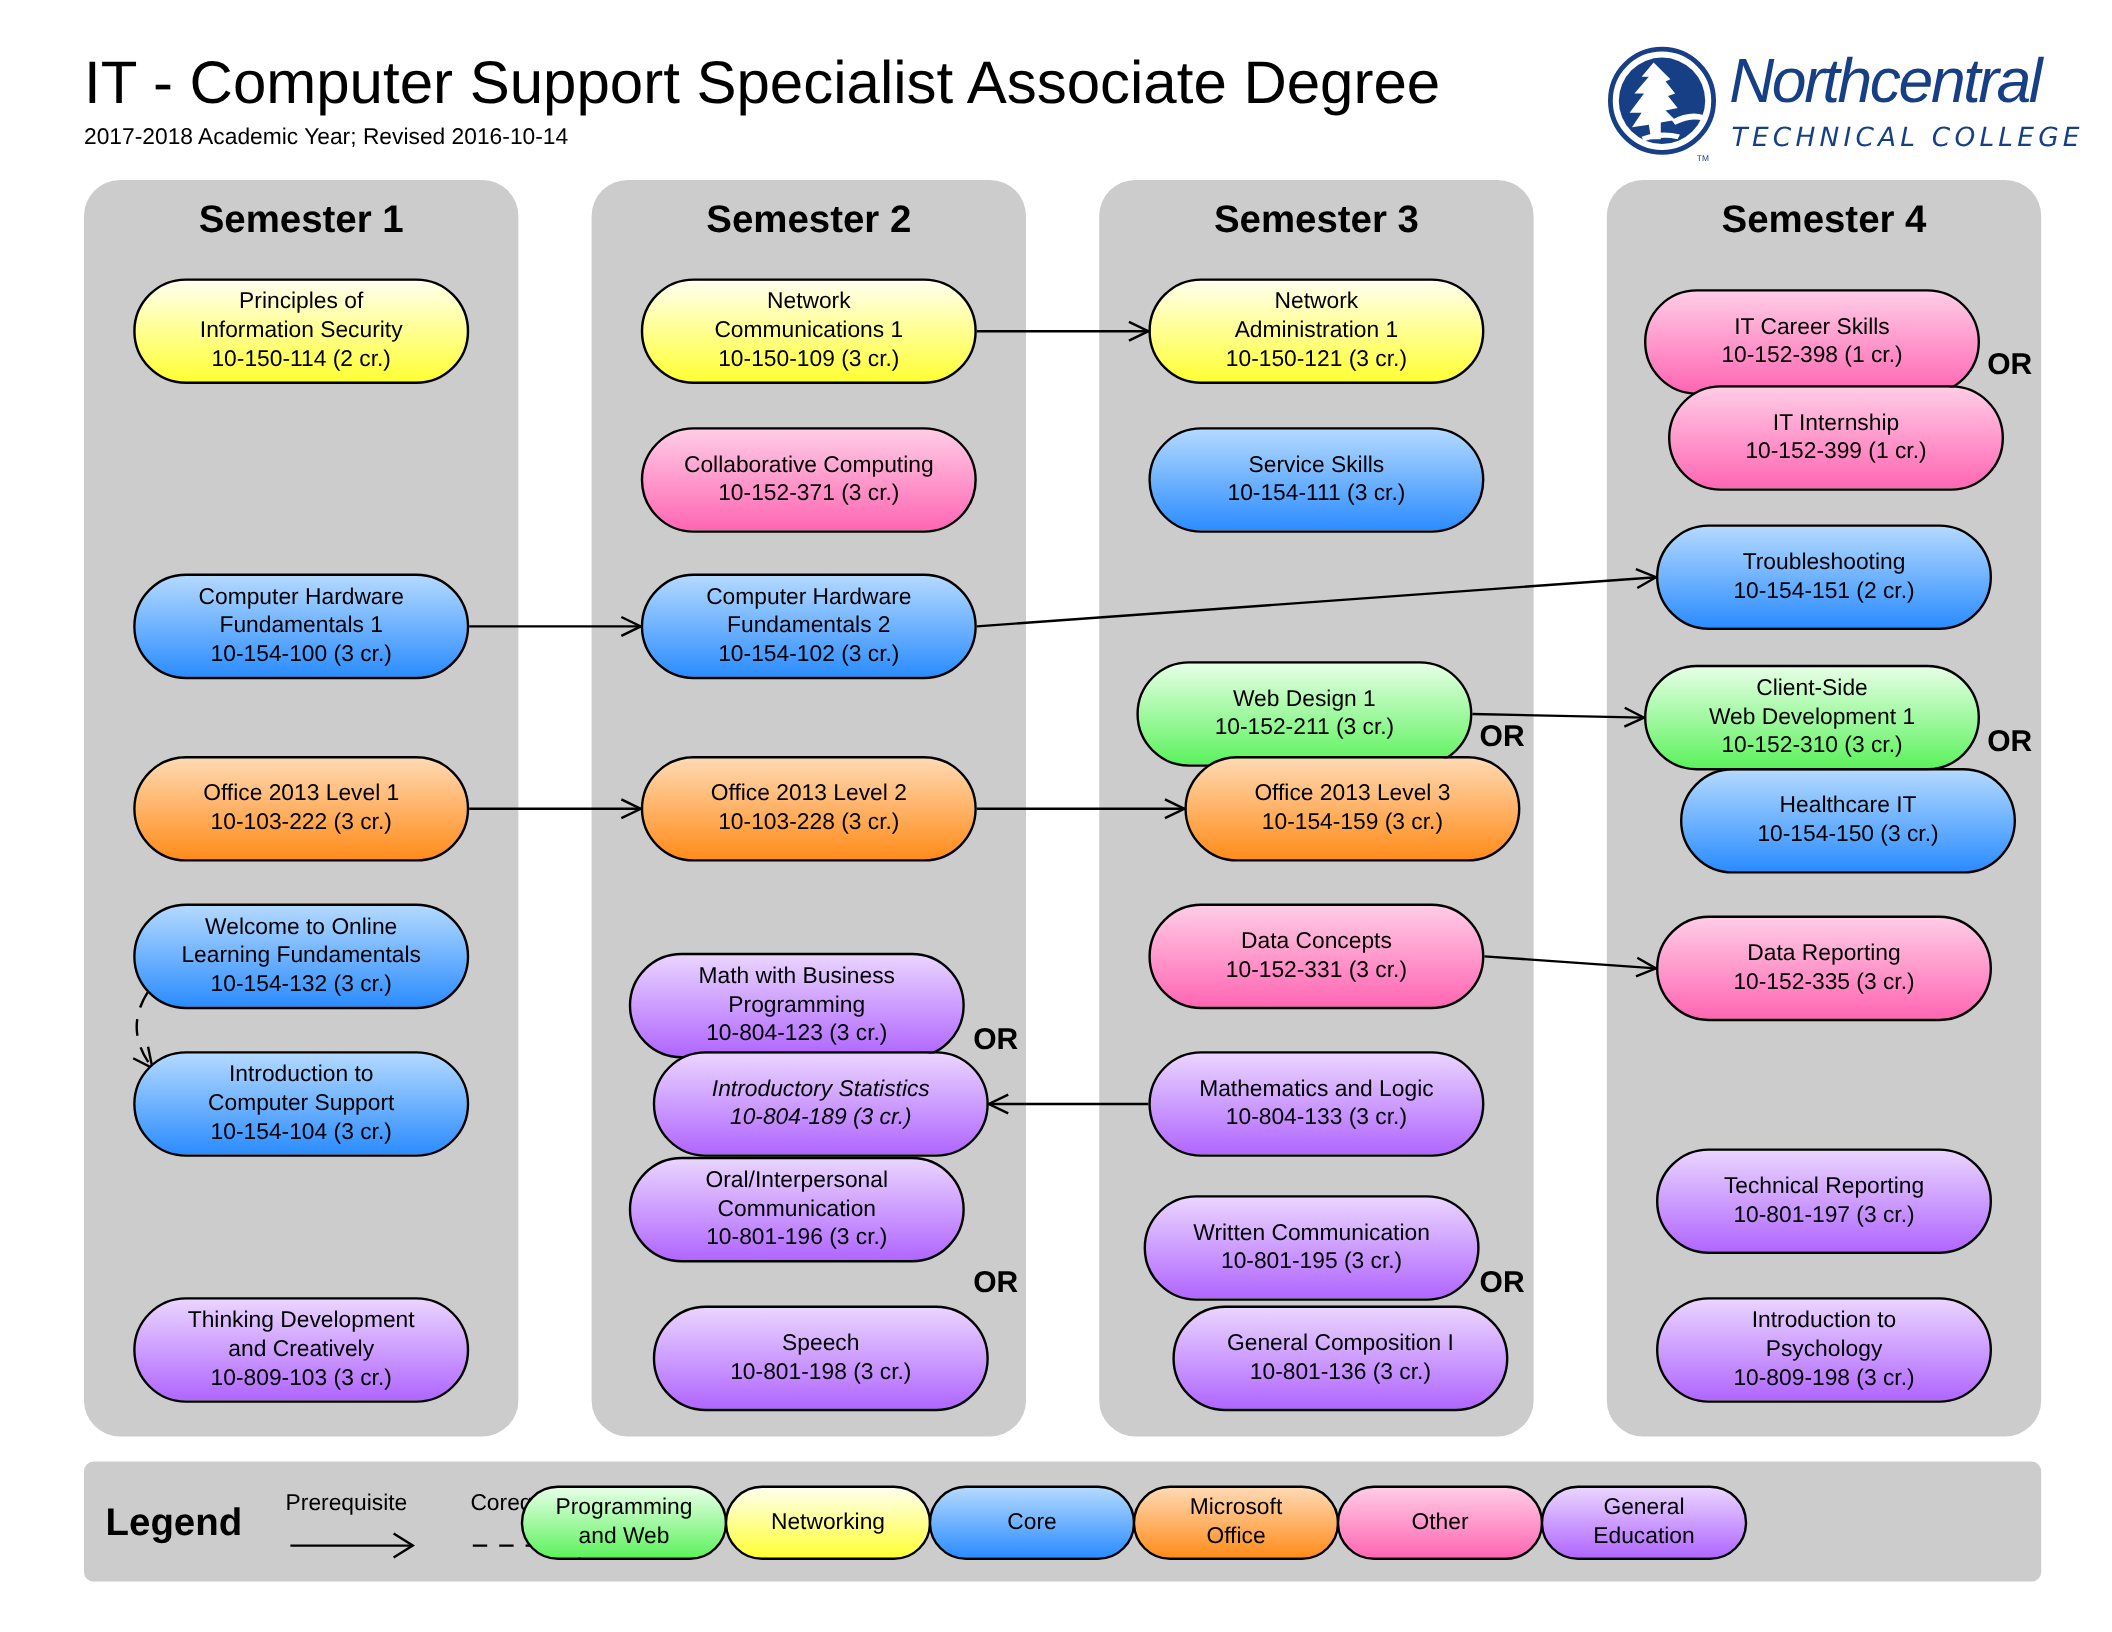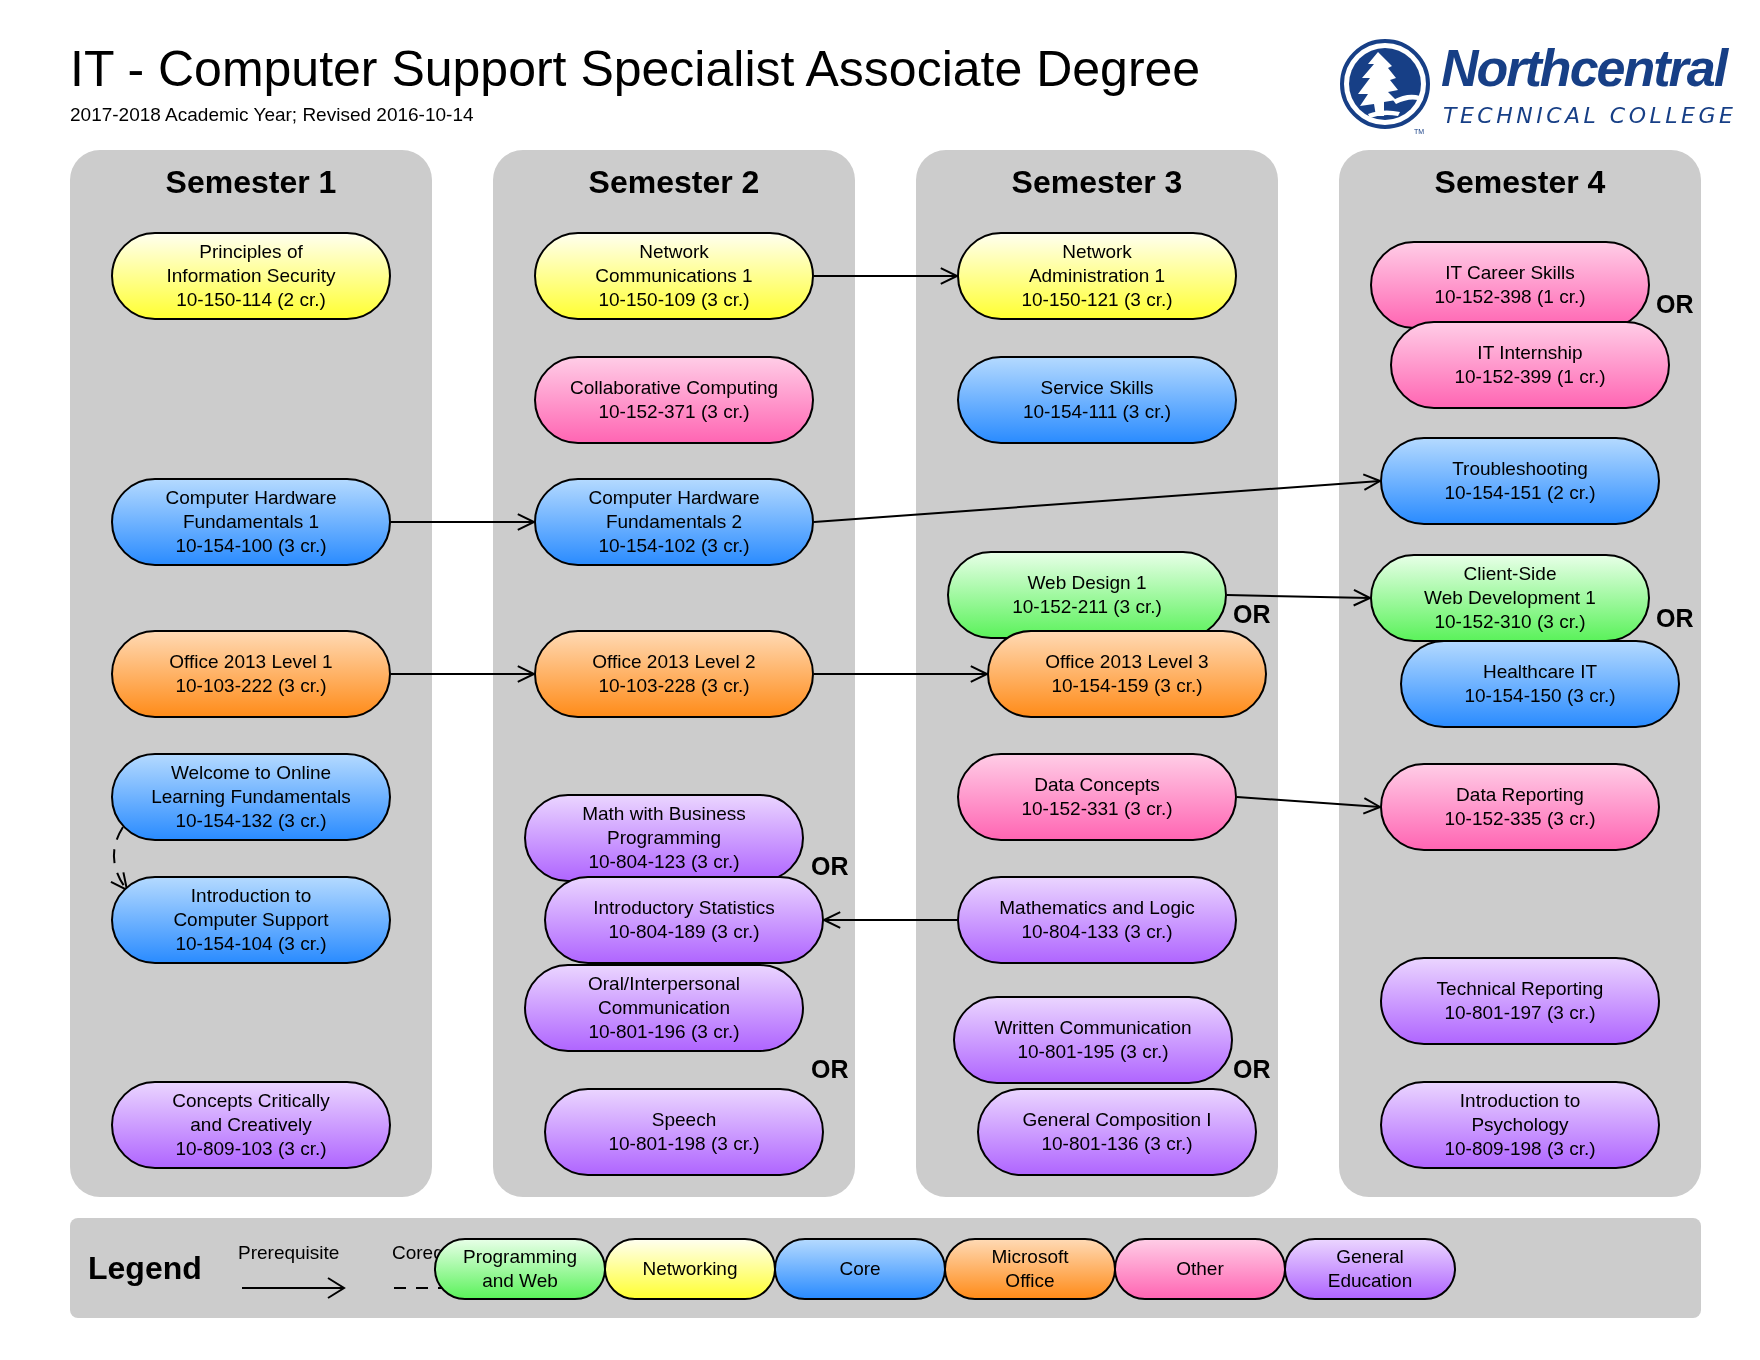--- a/index.html
+++ b/index.html
@@ -1,21 +1,21 @@
 <!DOCTYPE html>
 <html><head>
 <meta charset="utf-8">
 <style>
   html, body { margin: 0; padding: 0; background: #ffffff; }
   body { width: 1760px; height: 1360px; position: relative; overflow: hidden;
          font-family: "Liberation Sans", "DejaVu Sans", sans-serif; color: #000; }
   .title { position: absolute; left: 70px; top: 44px; font-size: 50px; font-weight: normal; margin: 0; white-space: nowrap; line-height: 1; }
   .subtitle { position: absolute; left: 70px; top: 104px; font-size: 19px; white-space: nowrap; }
   .logo { position: absolute; left: 1338px; top: 38px; width: 370px; height: 100px; }
-  .logo-text-main { position: absolute; left: 103px; top: 4px; font-size: 52px; font-weight: bold; font-style: italic; color: #173f86; letter-spacing: -2px; line-height: 1; white-space: nowrap; }
+  .logo-text-main { position: absolute; left: 103px; top: 4px; font-size: 52px; font-weight: normal; font-style: italic; color: #173f86; letter-spacing: -2px; line-height: 1; white-space: nowrap; }
   .logo-text-sub { position: absolute; left: 105px; top: 65px; font-size: 22px; font-style: italic; color: #173f86; letter-spacing: 3.5px; white-space: nowrap; font-family: "DejaVu Sans", sans-serif; }
   .panel { position: absolute; top: 150px; width: 362px; height: 1047px; background: #cccccc; border-radius: 30px; }
   .panel-title { position: absolute; left: 0; right: 0; top: 14px; text-align: center; font-size: 32px; font-weight: bold; }
   .pill { position: absolute; width: 280px; height: 88px; margin-left: -140px; margin-top: -44px;
           border: 2px solid #000; border-radius: 46px; box-sizing: border-box;
           display: flex; flex-direction: column; align-items: center; justify-content: center;
           text-align: center; font-size: 19px; line-height: 24px; z-index: 2; }
   .pill .line { display: block; white-space: nowrap; }
   .c-prog  { background: linear-gradient(#e6ffe6, #5cf25c); }
   .c-net   { background: linear-gradient(#ffffee, #ffff33); }
@@ -103,21 +103,21 @@
       <span class="line">Welcome to Online</span>
       <span class="line">Learning Fundamentals</span>
       <span class="line">10-154-132 (3 cr.)</span>
     </div>
     <div class="pill c-core" style="left: 251px; top: 920px;">
       <span class="line">Introduction to</span>
       <span class="line">Computer Support</span>
       <span class="line">10-154-104 (3 cr.)</span>
     </div>
     <div class="pill c-gen" style="left: 251px; top: 1125px;">
-      <span class="line">Concepts Critically</span>
+      <span class="line">Thinking Development</span>
       <span class="line">and Creatively</span>
       <span class="line">10-809-103 (3 cr.)</span>
     </div>
     <div class="pill c-net" style="left: 674px; top: 276px;">
       <span class="line">Network</span>
       <span class="line">Communications 1</span>
       <span class="line">10-150-109 (3 cr.)</span>
     </div>
     <div class="pill c-other" style="left: 674px; top: 400px;">
       <span class="line">Collaborative Computing</span>
@@ -130,21 +130,21 @@
     </div>
     <div class="pill c-ms" style="left: 674px; top: 674px;">
       <span class="line">Office 2013 Level 2</span>
       <span class="line">10-103-228 (3 cr.)</span>
     </div>
     <div class="pill c-gen" style="left: 664px; top: 838px;">
       <span class="line">Math with Business</span>
       <span class="line">Programming</span>
       <span class="line">10-804-123 (3 cr.)</span>
     </div>
-    <div class="pill c-gen" style="left: 684px; top: 920px;">
+    <div class="pill c-gen" style="left: 684px; top: 920px; font-style: italic;">
       <span class="line">Introductory Statistics</span>
       <span class="line">10-804-189 (3 cr.)</span>
     </div>
     <div class="pill c-gen" style="left: 664px; top: 1008px;">
       <span class="line">Oral/Interpersonal</span>
       <span class="line">Communication</span>
       <span class="line">10-801-196 (3 cr.)</span>
     </div>
     <div class="pill c-gen" style="left: 684px; top: 1132px;">
       <span class="line">Speech</span>

